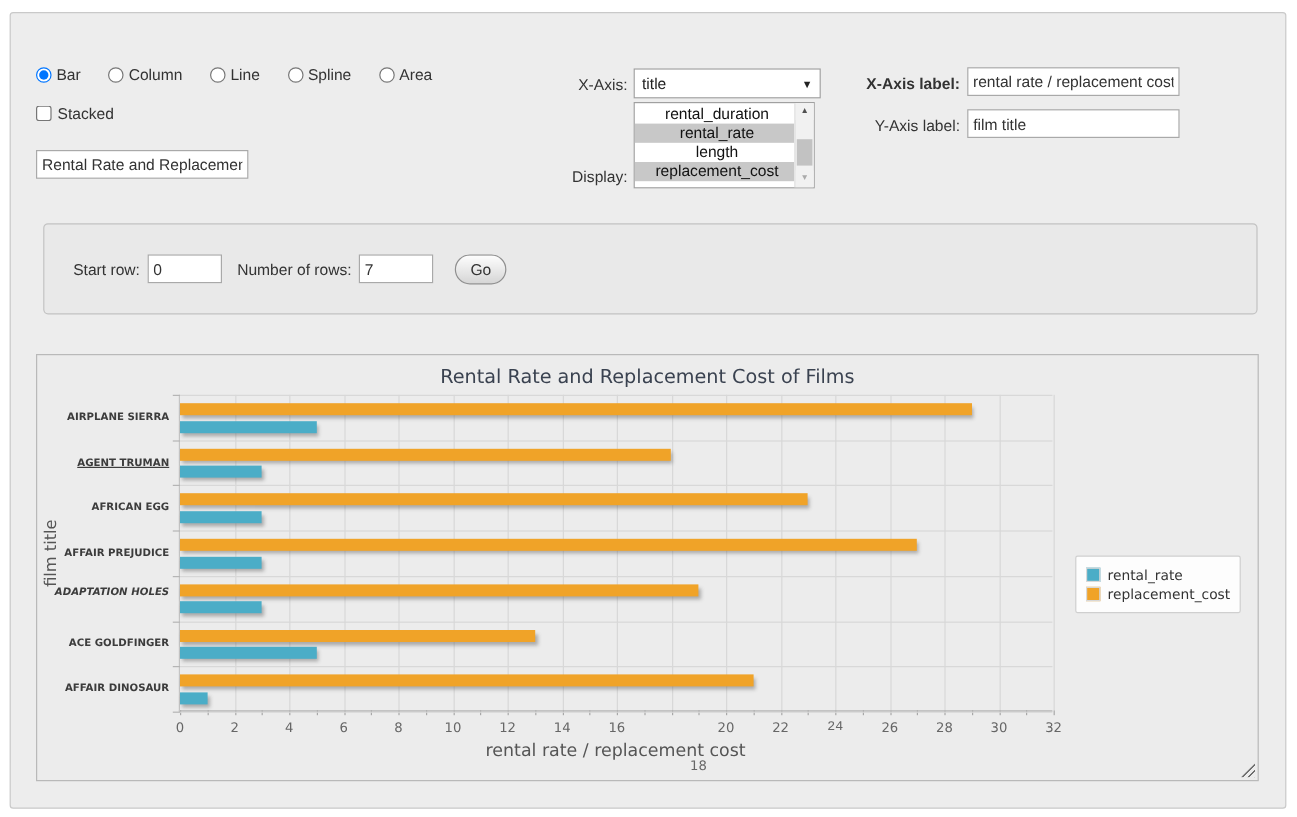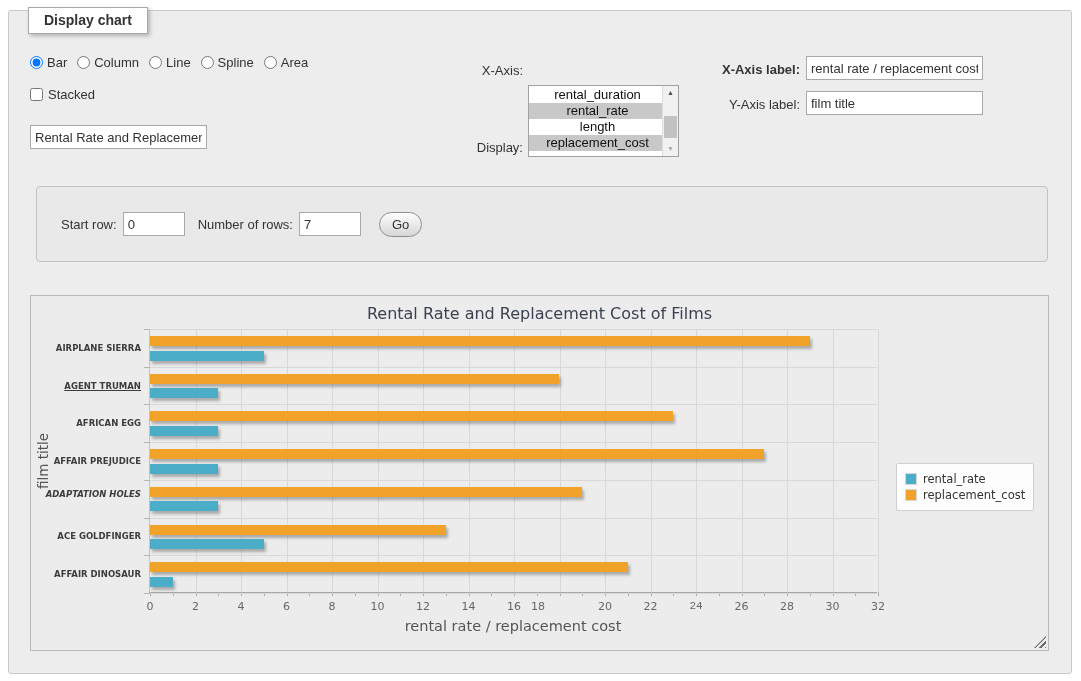--- a/index.html
+++ b/index.html
@@ -7,21 +7,21 @@
   .screen { position:relative; width:1081px; height:681px; background:#fff; overflow:hidden; }
 
   .outer-panel { position:absolute; left:8px; top:10px; width:1064px; height:664px;
     background:#ededed; border:1px solid #c9c9c9; border-radius:3px; }
 
   .display-tab { position:absolute; left:28px; top:7px; height:27px; padding:0 15px;
     background:#fff; border:1px solid #a9a9a9; box-shadow:2px 2px 4px rgba(0,0,0,.25);
     font-size:14px; font-weight:bold; color:#333; line-height:25px; z-index:5; }
 
   .ctl { position:absolute; font-size:13px; color:#333; }
-  .radio-row { left:30px; top:55px; display:flex; align-items:center; gap:10px; }
+  .radio-row { left:30px; top:55px; display:flex; align-items:center; gap:23px; }
   .radio-item { display:flex; align-items:center; gap:4px; cursor:default; }
   .radio-item input, .chk-row input { width:13px; height:13px; }
   .chk-row { left:30px; top:87px; display:flex; align-items:center; gap:5px; }
 
   input[type=text] { font-family:"Liberation Sans", sans-serif; font-size:13px; color:#333;
     border:1px solid #a9a9a9; background:#fff; padding:1px 4px; height:24px; }
   .title-input { position:absolute; left:30px; top:125px; width:177px; }
 
   .lbl-right { text-align:right; }
   .xaxis-label-text { left:430px; top:63px; width:93px; }
@@ -88,21 +88,20 @@
 
   .resize-handle { position:absolute; right:2px; bottom:2px; width:12px; height:12px;
     background:repeating-linear-gradient(135deg,#6e6e6e 0 1.5px,transparent 1.5px 4px);
     clip-path:polygon(100% 0,100% 100%,0 100%); cursor:se-resize; }
 </style>
 </head>
 <body>
 
 <div class="screen">
   <div class="outer-panel"></div>
-  <div class="display-tab">Display chart</div>
 
   <div class="ctl radio-row" id="chart-type-row">
       <label class="radio-item">
         <input type="radio" name="ctype" checked="" style="">
         <span>Bar</span>
       </label>
       <label class="radio-item">
         <input type="radio" name="ctype" style="">
         <span>Column</span>
       </label>
@@ -121,20 +120,24 @@
     </div>
 
   <label class="ctl chk-row">
     <input type="checkbox" style="">
     <span>Stacked</span>
   </label>
 
   <input type="text" class="title-input" value="Rental Rate and Replacement Cost of Films" style="">
 
   <span class="ctl lbl-right xaxis-label-text">X-Axis:</span>
+  <div class="fake-select">
+    <span>title</span>
+    <span class="arrow">▼</span>
+  </div>
 
   <div class="series-list">
     <div class="series-options" id="series-options">
         <div class="series-option">rental_duration</div>
         <div class="series-option selected">rental_rate</div>
         <div class="series-option">length</div>
         <div class="series-option selected">replacement_cost</div>
       </div>
     <div class="sb">
       <div class="sb-btn sb-up">▲</div>
@@ -173,21 +176,21 @@
         <div class="x-label" style="left: 182px;">8</div>
         <div class="gl-v" style="left: 227.5px;"></div>
         <div class="x-label" style="left: 227.5px;">10</div>
         <div class="gl-v" style="left: 273px;"></div>
         <div class="x-label" style="left: 273px;">12</div>
         <div class="gl-v" style="left: 318.5px;"></div>
         <div class="x-label" style="left: 318.5px;">14</div>
         <div class="gl-v" style="left: 364px;"></div>
         <div class="x-label" style="left: 364px;">16</div>
         <div class="gl-v" style="left: 409.5px;"></div>
-        <div class="x-label" style="left: 388px;">18</div>
+        <div class="x-label" style="left: 432px; margin-top: 32px;">18</div>
         <div class="gl-v" style="left: 455px;"></div>
         <div class="x-label" style="left: 455px;">20</div>
         <div class="gl-v" style="left: 500.5px;"></div>
         <div class="x-label" style="left: 500.5px;">22</div>
         <div class="gl-v" style="left: 546px;"></div>
         <div class="x-label" style="left: 546px; font-family: Liberation Mono, monospace;">24</div>
         <div class="gl-v" style="left: 591.5px;"></div>
         <div class="x-label" style="left: 591.5px;">26</div>
         <div class="gl-v" style="left: 637px;"></div>
         <div class="x-label" style="left: 637px;">28</div>

